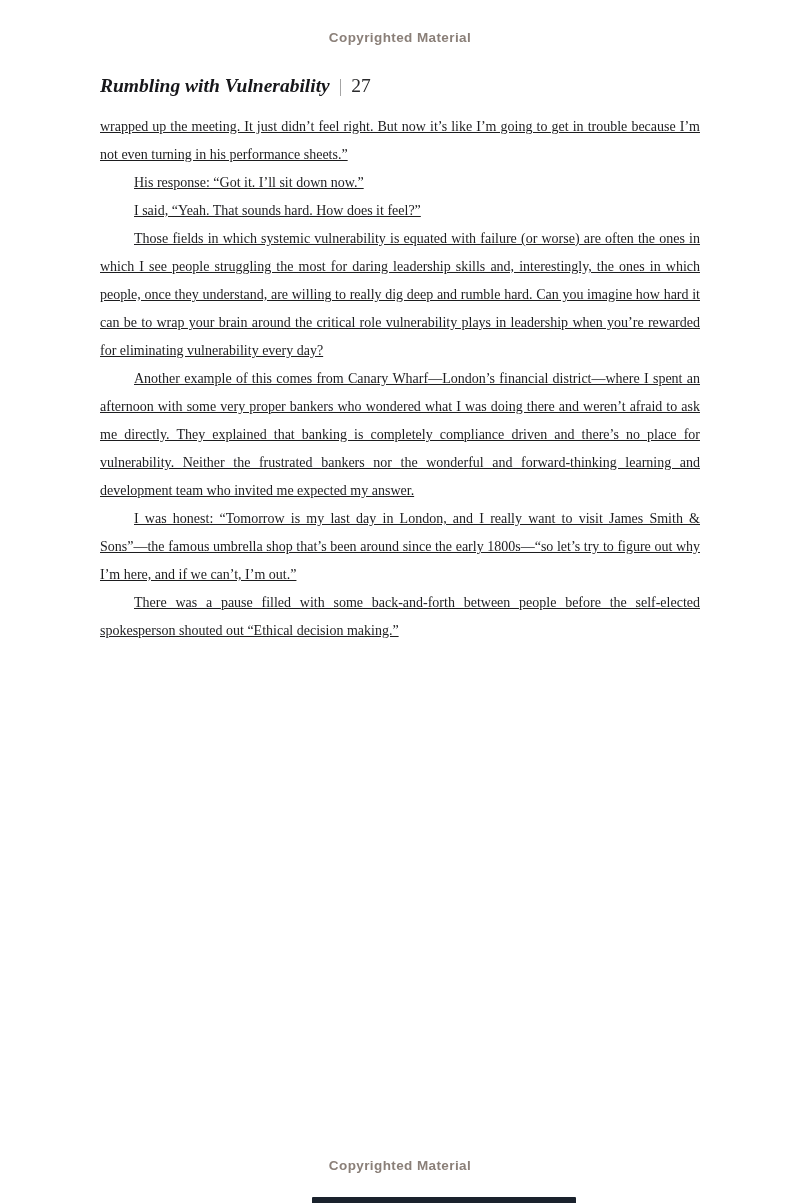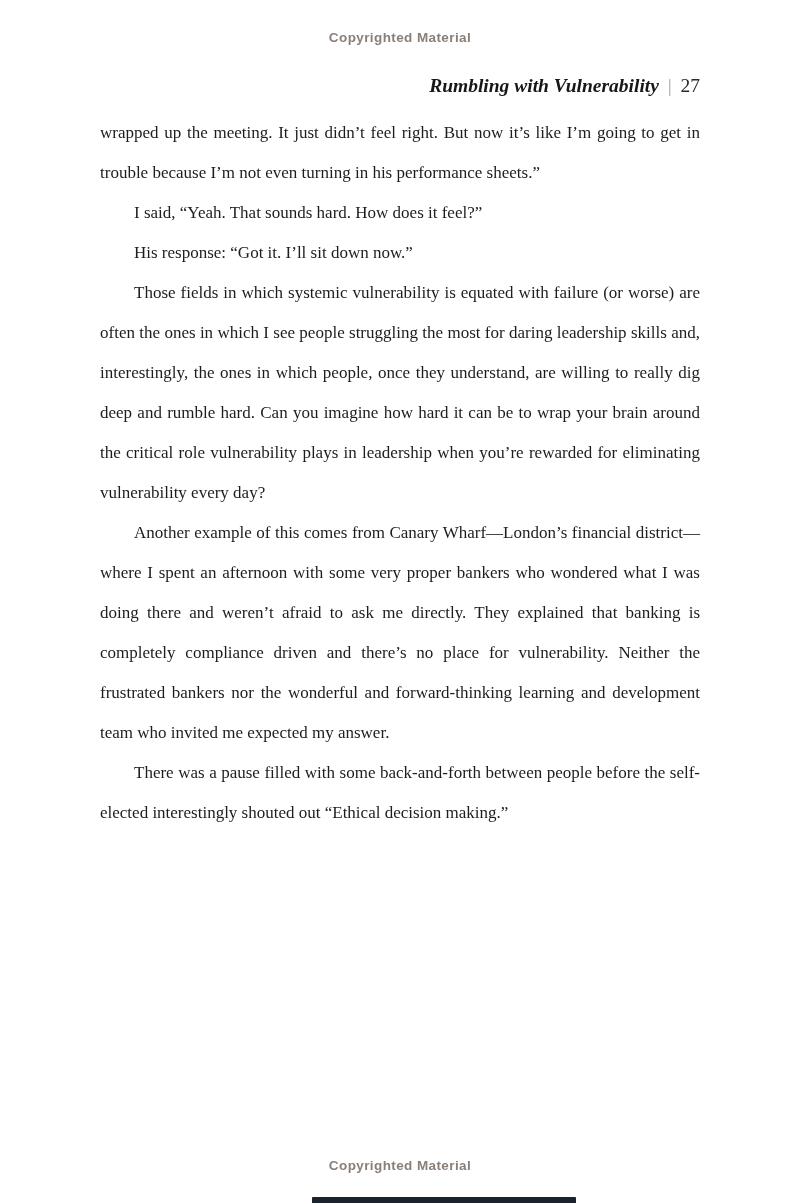--- a/index.html
+++ b/index.html
@@ -29,21 +29,20 @@
   }
   .copyright.top{padding-top:28px;}
   .copyright.bottom{
     position:absolute;
     left:0;right:0;
     bottom:32px;
   }
   .running-header{
     width:600px;
     margin:30px auto 0 auto;
-    text-align:right;
     font-size:19.5px;
     white-space:nowrap;
   }
   .chapter{
     font-weight:bold;
     font-style:italic;
     color:#17171a;
   }
   .sep{
     font-style:normal;
@@ -53,23 +52,24 @@
     font-size:18px;
   }
   .pagenum{
     font-style:normal;
     font-weight:normal;
     color:#2a2a2c;
   }
   .page-body{
     width:600px;
     margin:16px auto 0 auto;
-    font-size:17px;
-    line-height:40px;
+    font-size:14px;
+    line-height:28px;
     text-align:justify;
+    text-decoration:underline;
   }
   .para{margin:0;}
   .para.indent{text-indent:34px;}
   .para.italic{font-style:italic;}
   .edge-bar{
     position:absolute;
     bottom:0;
     left:268px;
     width:264px;
     height:8px;
@@ -83,24 +83,25 @@
 <div class="page">
 
   <div class="copyright top">Copyrighted Material</div>
 
   <div class="running-header">
     <span class="chapter">Rumbling with Vulnerability</span><span class="sep">|</span><span class="pagenum">27</span>
   </div>
 
   <div class="page-body">
       <p class="para">wrapped up the meeting. It just didn’t feel right. But now it’s like I’m going to get in trouble because I’m not even turning in his performance sheets.”</p>
+      <p class="para indent">His response: “Got it. I’ll sit down now.”</p>
       <p class="para indent">I said, “Yeah. That sounds hard. How does it feel?”</p>
-      <p class="para indent">His response: “Got it. I’ll sit down now.”</p>
       <p class="para indent">Those fields in which systemic vulnerability is equated with failure (or worse) are often the ones in which I see people struggling the most for daring leadership skills and, interestingly, the ones in which people, once they understand, are willing to really dig deep and rumble hard. Can you imagine how hard it can be to wrap your brain around the critical role vulnerability plays in leadership when you’re rewarded for eliminating vulnerability every day?</p>
       <p class="para indent">Another example of this comes from Canary Wharf—London’s financial district—where I spent an afternoon with some very proper bankers who wondered what I was doing there and weren’t afraid to ask me directly. They explained that banking is completely compliance driven and there’s no place for vulnerability. Neither the frustrated bankers nor the wonderful and forward-thinking learning and development team who invited me expected my answer.</p>
-      <p class="para indent">There was a pause filled with some back-and-forth between people before the self-elected interestingly shouted out “Ethical decision making.”</p>
+      <p class="para indent">I was honest: “Tomorrow is my last day in London, and I really want to visit James Smith &amp; Sons”—the famous umbrella shop that’s been around since the early 1800s—“so let’s try to figure out why I’m here, and if we can’t, I’m out.”</p>
+      <p class="para indent">There was a pause filled with some back-and-forth between people before the self-elected spokesperson shouted out “Ethical decision making.”</p>
     </div>
 
   <div class="copyright bottom">Copyrighted Material</div>
 
   <div class="edge-bar"></div>
 
 </div>
 
 </body></html>

